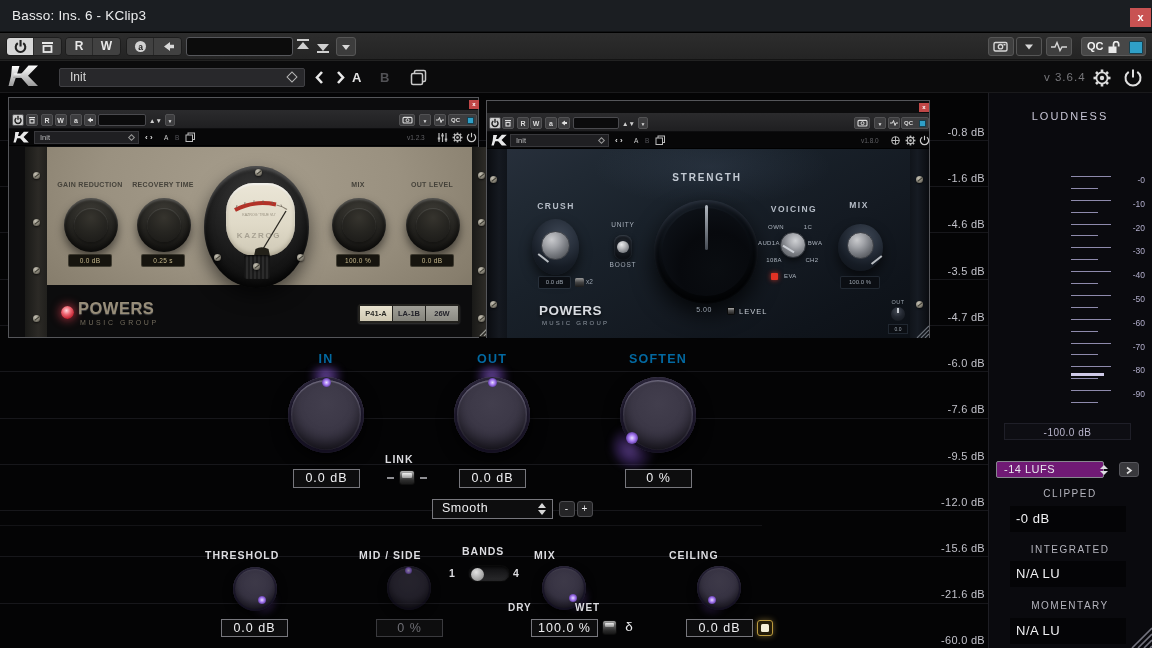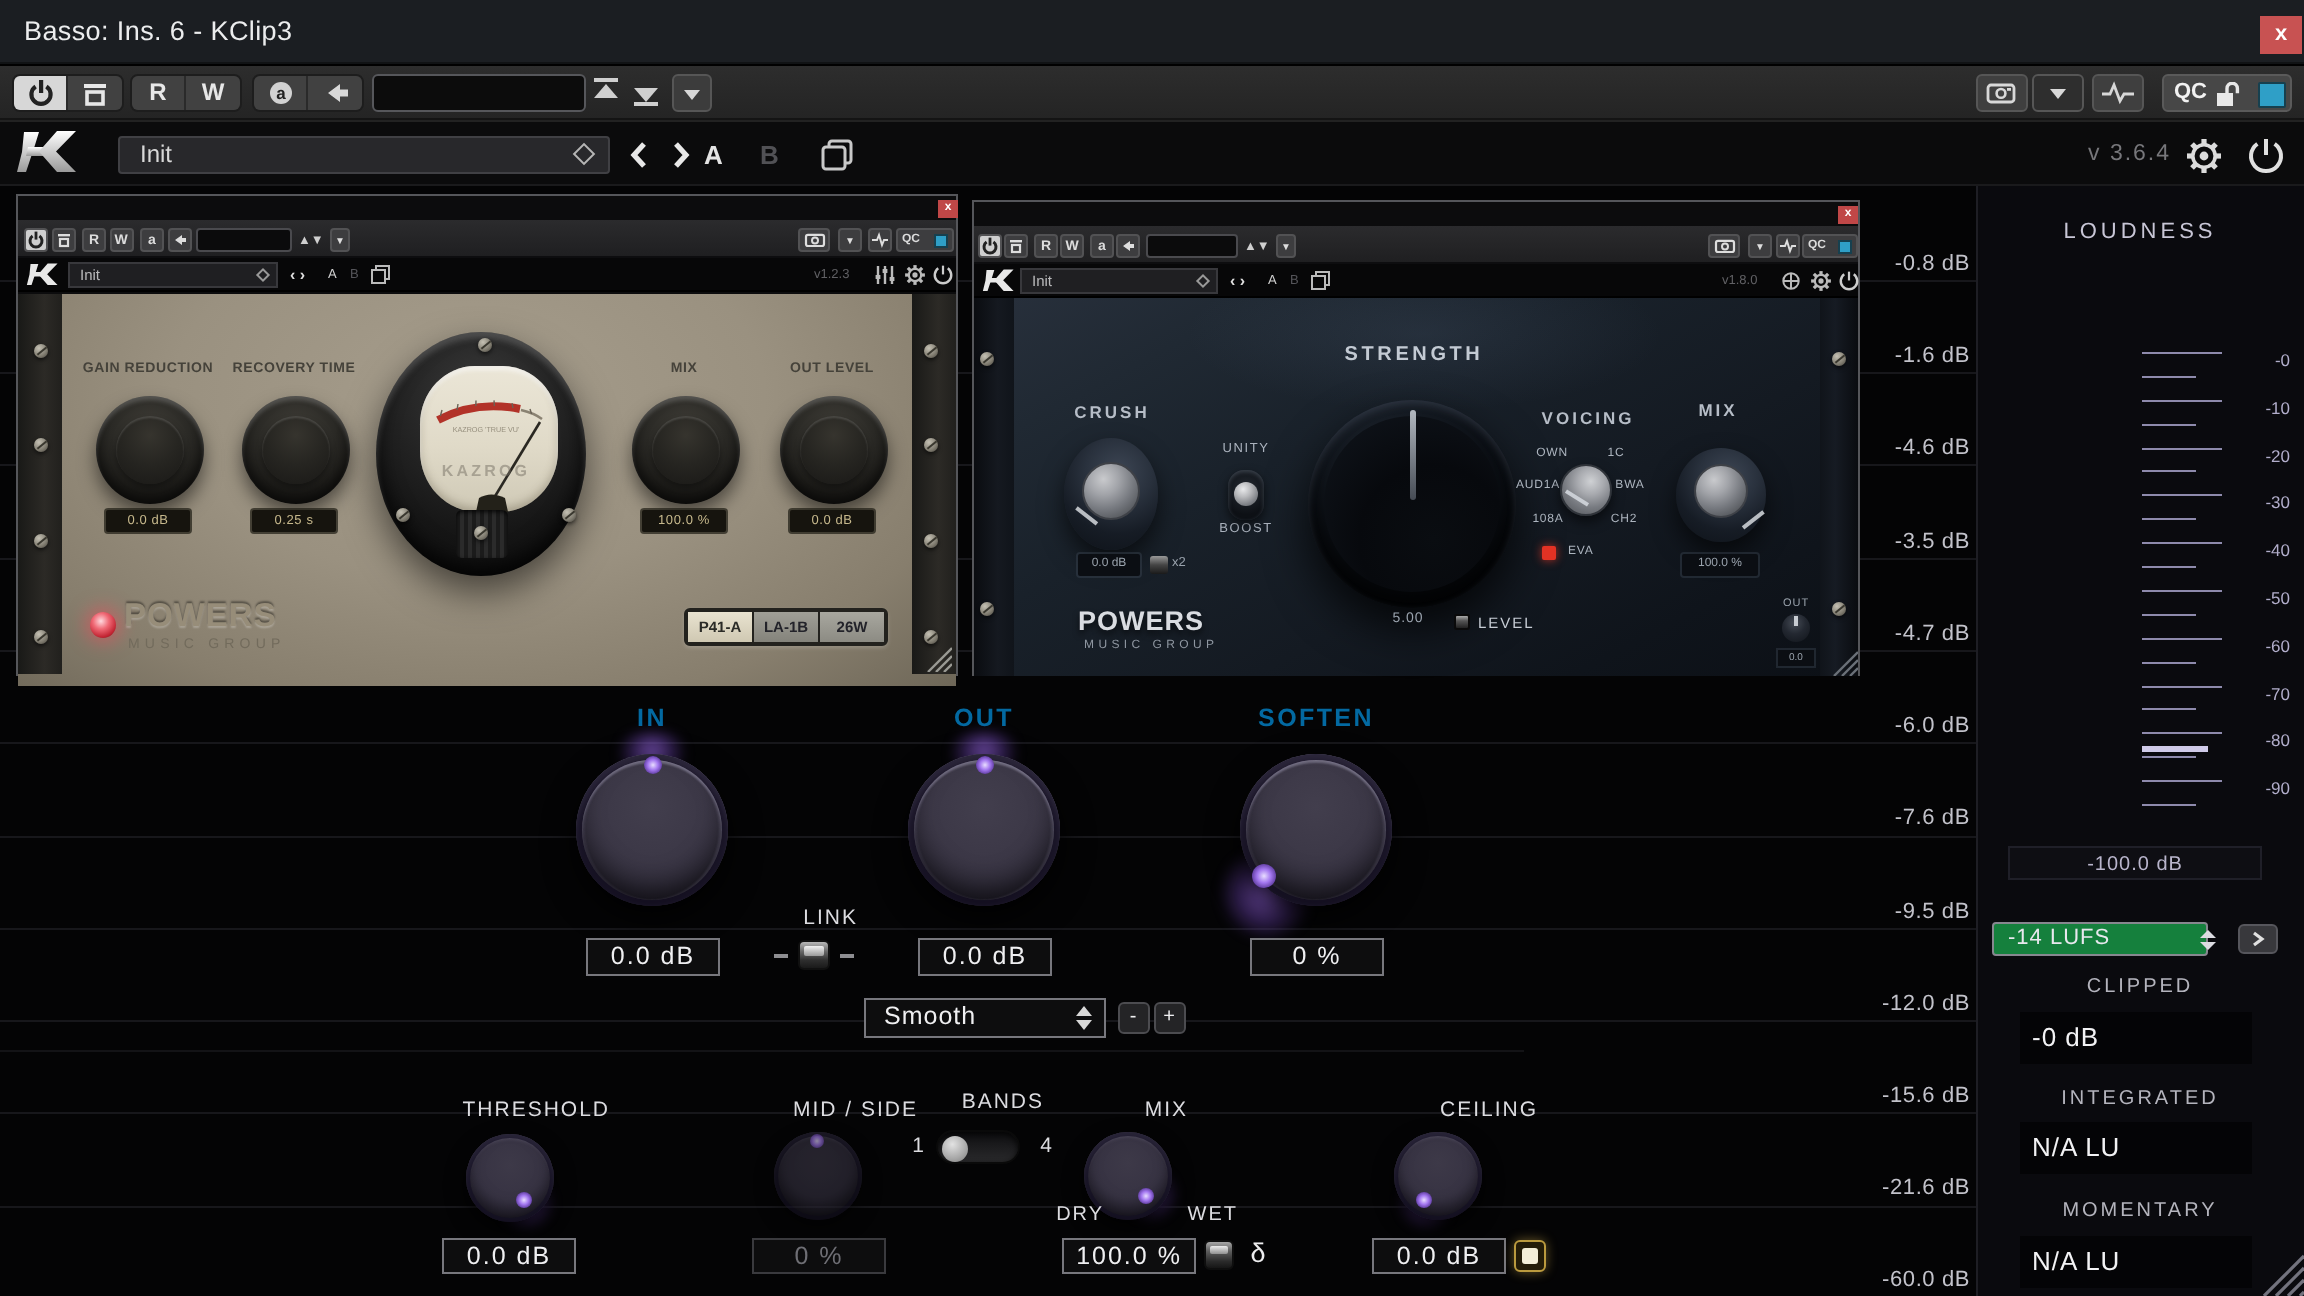--- a/index.html
+++ b/index.html
@@ -36,21 +36,21 @@
 .ab { top:70px; font-size:13px; font-weight:bold; color:#e3e3e3; }
 #ver { left:1044px; top:71px; font-size:11.5px; color:#77777b; letter-spacing:1px; }
 
 
 #display { left:0; top:93px; width:988px; height:555px; background:#040405; }
 .grid { left:0; width:988px; height:1px; background:#17171b; }
 .dblab { width:70px; text-align:right; font-size:11px; color:#c2c2ca; letter-spacing:.3px; left:915px; }
 
 
 .klab { font-size:12.5px; font-weight:bold; color:#0369a1; letter-spacing:1.2px; text-align:center; }
-.klab2 { font-size:10.5px; font-weight:normal; color:#dcdce0; letter-spacing:1px; text-align:right; }
+.klab2 { font-size:10.5px; font-weight:bold; color:#dcdce0; letter-spacing:1px; text-align:left; }
 
 
 .bigknob:after { content:""; position:absolute; left:3px; top:3px; right:3px; bottom:3px; border-radius:50%; box-shadow: inset 0 1.5px 1px rgba(195,190,215,.28), inset -1.5px 0 1px rgba(160,155,185,.16), inset 1.5px 0 1px rgba(140,135,165,.12); }
 .bigknob { position:absolute; width:76px; height:76px; border-radius:50%; background:radial-gradient(circle at 50% 35%, #423e4d 0%, #3c3847 42%, #353140 62%, #2d2938 75%, #1e1a2a 90%, #120f1c 100%); box-shadow: inset 0 0 0 3px rgba(20,15,35,.75), inset 0 3px 2px rgba(185,180,205,.38), inset -2px 0 2px rgba(130,125,155,.2), inset 2px 0 2px rgba(110,105,135,.15), inset 0 -9px 13px rgba(0,0,0,.6), 0 6px 16px rgba(0,0,0,.85); }
 .smknob { width:44px; height:44px; border-radius:50%; background:radial-gradient(circle at 50% 35%, #3d3948 0%, #373343 48%, #2f2b3b 68%, #201c2c 86%, #110e1a 100%); box-shadow: inset 0 0 0 2px rgba(20,15,35,.7), inset 0 2px 2px rgba(175,170,195,.3), inset 0 -5px 8px rgba(0,0,0,.55), 0 4px 10px rgba(0,0,0,.8); }
 .ind { width:9px; height:9px; border-radius:50%; background:radial-gradient(circle,#e8ddff 0%,#a478f0 40%,#5c3a9c 75%, rgba(60,35,120,0) 100%); }
 .halo { border-radius:50%; background:radial-gradient(circle,rgba(168,115,250,.7) 0%,rgba(130,80,215,.35) 40%,rgba(95,55,170,0) 70%); filter:blur(3px); }
 .vbox { height:19px; background:#0d0d0e; border:1px solid #77777d; color:#efeff1; font-size:12.5px; letter-spacing:1px; text-align:center; line-height:17px; }
 .vbox.dim { border-color:#3a3a3e; color:#6e6e74; }
 
@@ -68,21 +68,21 @@
 .wx { position:absolute; width:10px; height:9px; background:#c04747; color:#fff; font-size:6px; font-weight:bold; text-align:center; line-height:9px; top:1.5px; }
 .wtool { left:0; width:100%; height:19px; background:linear-gradient(180deg,#2b2b2d,#1f1f21); border-bottom:1px solid #0d0d0f; }
 .mb { position:absolute; top:4px; width:12px; height:12px; background:#3d3d3f; border:1px solid #525254; border-radius:2px; color:#dcdcdc; font-size:7px; font-weight:bold; text-align:center; line-height:11px; }
 .mb.on { background:#cfcfcf; color:#222; }
 .mfield { position:absolute; top:4px; height:12px; background:#0b0b0c; border:1px solid #4a4a4e; border-radius:2px; }
 .wpreset { left:0; width:100%; height:17px; background:#070708; border-bottom:1px solid #000; }
 .pfield { position:absolute; top:2px; height:13px; background:#1f1f22; border:1px solid #38383c; color:#b9b9bb; font-size:7.5px; line-height:11px; padding-left:5px; }
 .tinytxt { position:absolute; font-size:6.5px; color:#606064; }
 
 
-#w1body { left:0; top:49px; width:469px; height:196px; background:radial-gradient(ellipse 390px 240px at 48% 26%, #a69d8c 0%, #9a9180 38%, #877e6d 66%, #6d6657 88%, #5a5447 100%); }
+#w1body { left:16px; top:49px; width:469px; height:138px; background:radial-gradient(ellipse 390px 240px at 48% 26%, #a69d8c 0%, #9a9180 38%, #877e6d 66%, #6d6657 88%, #5a5447 100%); }
 .rail { position:absolute; top:0; width:22px; height:190px; background:linear-gradient(90deg,#191917,#2c2a26 60%,#21201d); }
 .screw { position:absolute; width:7px; height:7px; border-radius:50%; background:radial-gradient(circle at 35% 30%,#c5c1b4,#807c70 60%,#413e37); box-shadow:0 1px 2px rgba(0,0,0,.6); }
 .screw:after { content:""; position:absolute; left:0.5px; top:3px; width:6px; height:1px; background:#3a382f; transform:rotate(-40deg); }
 .w1lab { position:absolute; font-size:7px; font-weight:bold; color:#45423a; letter-spacing:.3px; text-align:center; width:90px; }
 .w1knob { position:absolute; width:54px; height:54px; border-radius:50%; background:radial-gradient(circle at 50% 30%,#3e3c36 0%,#2b2a26 42%,#1d1c19 70%,#11100e 100%); box-shadow:inset 0 2px 2px rgba(255,255,255,.2), inset 0 -4px 7px rgba(0,0,0,.6), 0 5px 9px rgba(0,0,0,.5); }
 .w1cap { position:absolute; left:10px; top:10px; width:34px; height:34px; border-radius:50%; background:radial-gradient(circle at 50% 28%,#36342e 0%,#262521 50%,#191816 100%); box-shadow:inset 0 1px 1px rgba(255,255,255,.14), 0 2px 3px rgba(0,0,0,.4); }
 .w1box { position:absolute; width:42px; height:11px; background:#16140e; border-radius:1px; color:#c7b98d; font-size:6.5px; text-align:center; line-height:11px; letter-spacing:.3px; box-shadow:0 0 0 1px rgba(30,28,20,.7); }
 </style>
 </head>
 <body>
@@ -300,21 +300,21 @@
 <div class="abs ticklab" style="left:1121px;top:199px;">-10</div>
 <div class="abs ticklab" style="left:1121px;top:223px;">-20</div>
 <div class="abs ticklab" style="left:1121px;top:246px;">-30</div>
 <div class="abs ticklab" style="left:1121px;top:270px;">-40</div>
 <div class="abs ticklab" style="left:1121px;top:294px;">-50</div>
 <div class="abs ticklab" style="left:1121px;top:318px;">-60</div>
 <div class="abs ticklab" style="left:1121px;top:342px;">-70</div>
 <div class="abs ticklab" style="left:1121px;top:365px;">-80</div>
 <div class="abs ticklab" style="left:1121px;top:389px;">-90</div>
 <div class="abs rbox" style="left:1004px;top:423px;width:127px;height:17px;font-size:10px;line-height:17px;text-align:center;padding-left:0;background:#0e0e13;border:1px solid #1f1f28;color:#b9b5cc;">-100.0 dB</div>
-<div class="abs" style="left:996px;top:461px;width:108px;height:17px;background:#15803d;border:1px solid #87878f;border-radius:2px;color:#e8e8ee;font-size:11px;line-height:15px;padding-left:7px;letter-spacing:.5px;">-14 LUFS</div>
+<div class="abs" style="left:996px;top:461px;width:108px;height:17px;background:#701a75;border:1px solid #87878f;border-radius:2px;color:#e8e8ee;font-size:11px;line-height:15px;padding-left:7px;letter-spacing:.5px;">-14 LUFS</div>
 <div class="abs" style="left:1100px;top:465px;width:0;height:0;border-left:4px solid transparent;border-right:4px solid transparent;border-bottom:4.5px solid #dcdce2;"></div>
 <div class="abs" style="left:1100px;top:471px;width:0;height:0;border-left:4px solid transparent;border-right:4px solid transparent;border-top:4.5px solid #dcdce2;"></div>
 <div class="abs" style="left:1119px;top:462px;width:20px;height:15px;background:#38383c;border:1px solid #56565c;border-radius:3px;"><svg width="18" height="13" viewBox="0 0 18 13">
       <polyline points="7,3.5 11,6.5 7,9.5" fill="none" stroke="#e0e0e0" stroke-width="1.6"></polyline>
     </svg></div>
 <div class="abs rlab" style="left:988px;top:488px;">CLIPPED</div>
 <div class="abs rbox" style="left:1010px;top:506px;">-0 dB</div>
 <div class="abs rlab" style="left:988px;top:544px;">INTEGRATED</div>
 <div class="abs rbox" style="left:1010px;top:561px;">N/A LU</div>
 <div class="abs rlab" style="left:988px;top:600px;">MOMENTARY</div>

